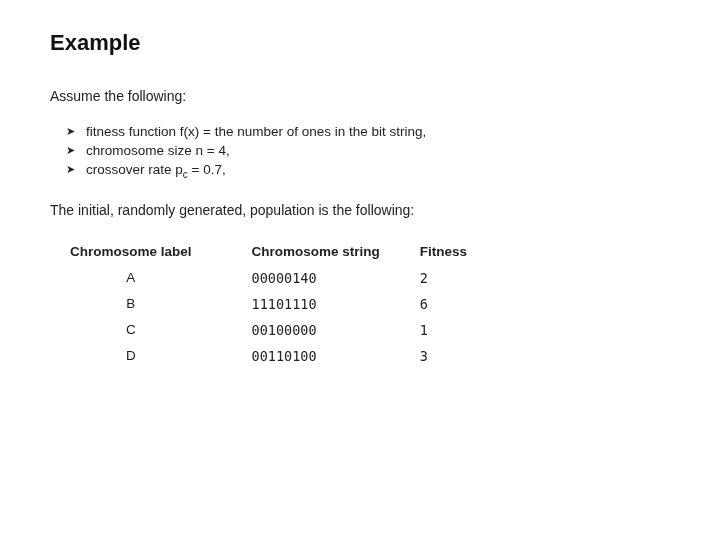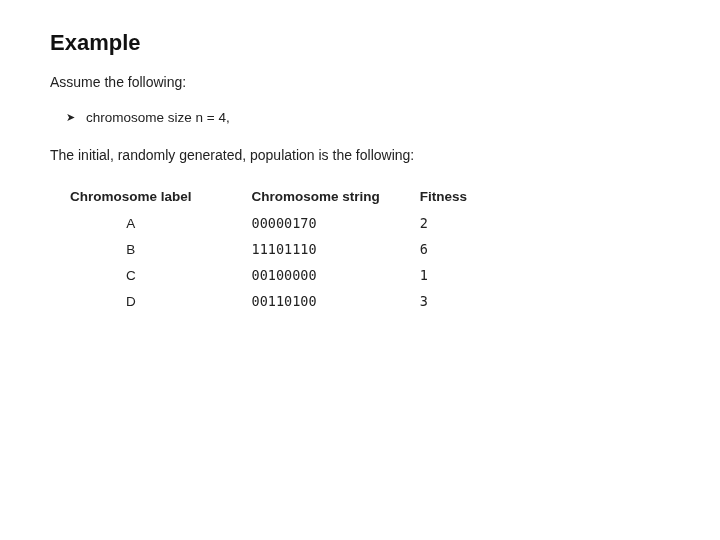--- a/index.html
+++ b/index.html
@@ -9,21 +9,21 @@
       font-size: 14px;
       color: #222;
       width: 720px;
       height: 540px;
       overflow: hidden;
       padding: 30px 50px;
     }
     h1.page-title {
       font-size: 22px;
       font-weight: bold;
-      margin-bottom: 18px;
+      margin-bottom: 32px;
       color: #111;
     }
     .assume-label {
       font-size: 14px;
       margin-bottom: 20px;
     }
     .bullet-list {
       list-style: none;
       padding-left: 20px;
       margin-bottom: 22px;
@@ -78,38 +78,40 @@
     }
   </style>
 </head>
 <body>
 
 <h1 class="page-title">Example</h1>
 
 <p class="assume-label">Assume the following:</p>
 
 <ul class="bullet-list">
+  <li>fitness function f(x) =  the number of ones in the bit string,</li>
   <li>chromosome size n  =  4,</li>
+  <li>crossover rate p<sub>c</sub> = 0.7,</li>
 </ul>
 
 <p class="intro-text">The initial, randomly generated, population is the following:</p>
 
 <div class="table-container">
   <table>
     <thead>
       <tr>
         <th>Chromosome label</th>
         <th>Chromosome string</th>
         <th>Fitness</th>
       </tr>
     </thead>
     <tbody id="table-body">
     <tr>
           <td>A</td>
-          <td>00000170</td>
+          <td>00000140</td>
           <td>2</td>
         </tr>
         <tr>
           <td>B</td>
           <td>11101110</td>
           <td>6</td>
         </tr>
         <tr>
           <td>C</td>
           <td>00100000</td>

